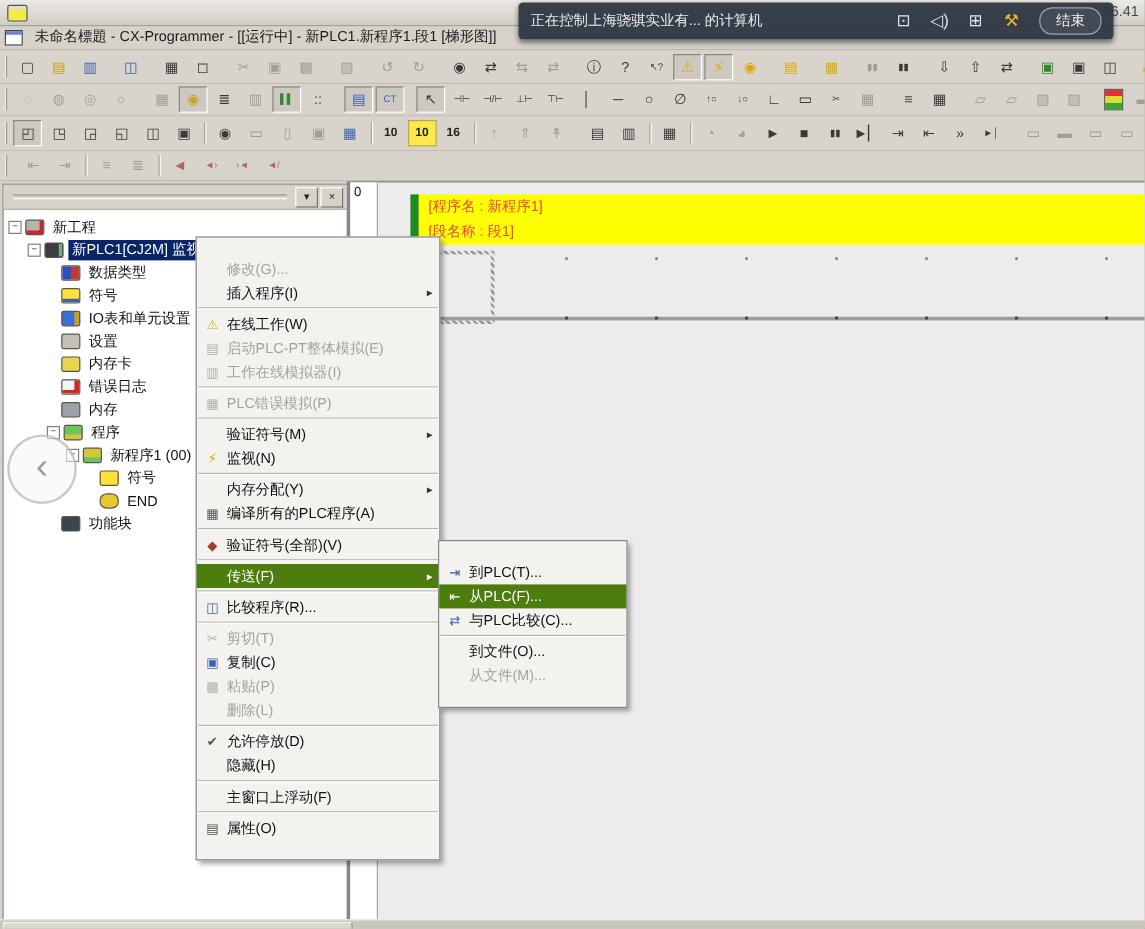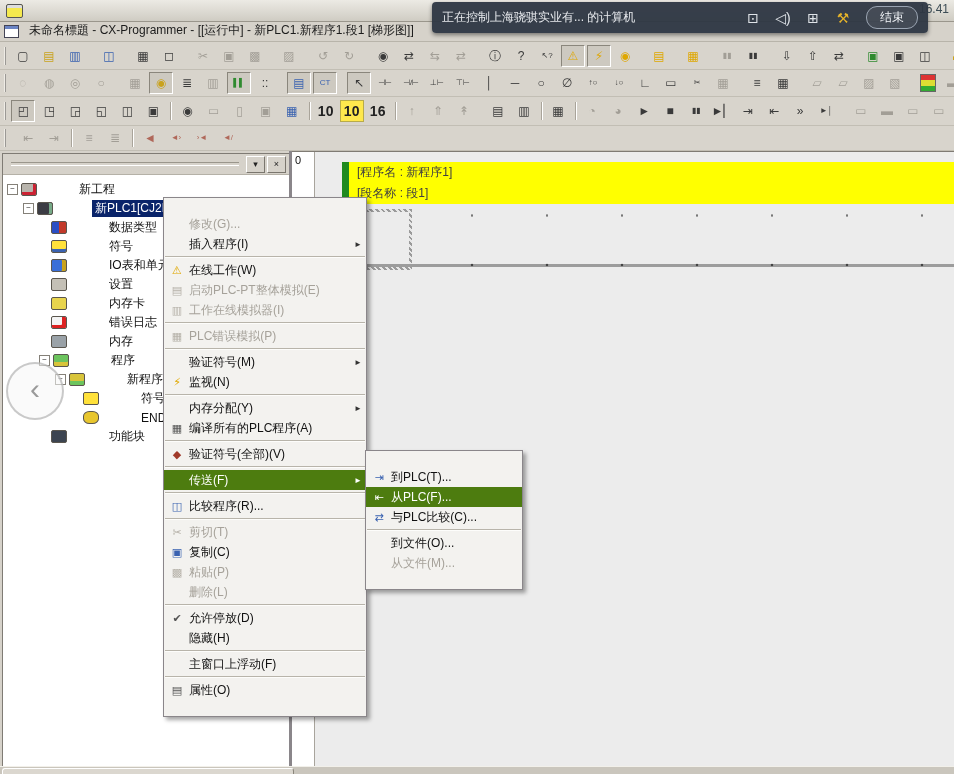--- a/index.html
+++ b/index.html
@@ -20,21 +20,21 @@
   .tbrow{display:flex;align-items:center;background:#d8d4cc;border-bottom:1px solid #c2beb4;padding:0 2px;}
   .r1{height:27px}.r2{height:26px}.r3{height:28px}.r4{height:24px}
   .grip{width:5px;height:18px;border-left:2px ridge #efece6;margin:0 4px 0 2px;}
   .tdiv{width:1px;height:18px;background:#a9a49a;box-shadow:1px 0 0 #fff;margin:0 4px;}
   .tsp{display:inline-block;height:1px;}
   .w88{width:88px}.w96{width:96px}.w110{width:110px}.w120{width:120px}
   .tbtn{min-width:22px;height:20px;display:inline-flex;align-items:center;justify-content:center;
         margin:0 1px;border:1px solid transparent;}
   .tg{font-size:12px;color:#3a3a3a;line-height:1;}
   .tiny .tg{font-size:8px;}
-  .num .tg{font-weight:bold;font-size:14px;color:#222;}
+  .num .tg{font-weight:bold;font-size:10px;color:#222;}
   .dis .tg{color:#a29e96;}
   .pressed{border-color:#8a867c #ffffff #ffffff #8a867c;background:#cdc9c0;}
   .c-yellow .tg{color:#c9a21d}.c-blue .tg{color:#3a62b0}.c-green .tg{color:#2f8a2f}
   .c-warn .tg{color:#dfa700}.c-red .tg{color:#b0685a}
   .c-warnbg{background:#ffe84d;border-color:#b8ab4a;}
   .ic-traffic{background:linear-gradient(#d33 33%,#dd3 33% 66%,#3a3 66%);border:1px solid #666;width:14px;min-width:14px;height:16px;margin:2px 4px;}
   
   .workspace{position:relative;height:629px;background:#d6d2ca;}
   .treepanel{position:absolute;left:2px;top:2px;width:286px;bottom:13px;background:#fff;
              border:1px solid #7f7b74;}
@@ -43,21 +43,21 @@
   .minibtn{width:17px;height:15px;background:#d6d2ca;border:1px solid;border-color:#fff #7a766e #7a766e #fff;
            display:flex;align-items:center;justify-content:center;font-size:9px;color:#222;margin-left:2px;}
   .tree{padding:5px 2px;}
   .trow{height:19px;display:flex;align-items:center;white-space:nowrap;}
   .lvl0{padding-left:2px}.lvl1{padding-left:18px}.lvl2{padding-left:34px}.lvl3{padding-left:50px}.lvl4{padding-left:66px}
   .noexp{padding-left:0;}
   .lvl2.noexp{padding-left:46px}.lvl4.noexp{padding-left:78px}
   .texp{width:9px;height:9px;border:1px solid #848078;background:#fff;font-size:8px;line-height:7px;
         text-align:center;margin-right:3px;color:#333;flex:none;}
   .ticon{width:14px;height:11px;margin-right:4px;border:1px solid #5a564e;border-radius:2px;flex:none;background:#ccc;}
-  .tlabel{padding:0 3px;margin-left:35px;}
+  .tlabel{padding:0 3px;}
   .sel .tlabel{background:#0a246a;color:#fff;}
   .ic-project{background:#b8b4ac;box-shadow:inset -3px -3px 0 #c23;}
   .ic-plc{background:#3c3c44;box-shadow:inset -3px 0 0 #7a8;}
   .ic-datatype{background:linear-gradient(90deg,#2a4ec4 50%,#c23a2a 50%);}
   .ic-symbols{background:#ffe13a;box-shadow:inset 0 -3px 0 #3a62b0;}
   .ic-iotable{background:#3a6fd8;box-shadow:inset -4px 0 0 #c9a21d;}
   .ic-settings{background:#c4c0b6;}
   .ic-memcard{background:#e8d44d;}
   .ic-errorlog{background:#f4f4f4;box-shadow:inset -4px -3px 0 #d22;}
   .ic-clock{background:#d8d4cc;border-radius:50%;}
@@ -69,21 +69,21 @@
   .ic-end{background:#e8c62e;border-radius:40%;}
   .ic-fb{background:#3c4450;}
   .splitter{position:absolute;left:289px;top:0;bottom:13px;width:3px;background:#8a868a;}
   
   .ladder{position:absolute;left:292px;top:0;right:0;bottom:13px;background:#ececec;border-top:1px solid #7f7b74;}
   .rungcol{position:absolute;left:0;top:0;width:22px;bottom:0;background:#fff;border-right:1px solid #a8a49c;}
   .rungcell{height:55px;border-bottom:1px solid #a8a49c;padding:2px 3px;font-size:11px;}
   .lheader{position:absolute;left:50px;right:0;top:10px;display:flex;}
   .gbar{width:7px;background:#1f8a1f;flex:none;}
   .yrows{flex:1;}
-  .yrow{height:21px;background:#ffff00;color:#404040;display:flex;align-items:center;padding:0 8px;white-space:nowrap;}
+  .yrow{height:21px;background:#ffff00;color:#ef4444;display:flex;align-items:center;padding:0 8px;white-space:nowrap;}
   .dotstrip{position:absolute;left:178px;right:0;top:62px;height:3px;
             background-image:radial-gradient(circle 1.2px at 2px 1.5px,#777 1px,transparent 1.3px);
             background-size:75px 3px;background-repeat:repeat-x;}
   .hrail{position:absolute;left:53px;right:0;top:112px;height:3px;background:#9c9c9c;}
   .hrail .raildots{position:absolute;left:125px;right:0;top:-1px;height:4px;
             background-image:radial-gradient(circle 1.5px at 2px 2px,#444 1.4px,transparent 1.6px);
             background-size:75px 4px;background-repeat:repeat-x;}
   .lcursor{position:absolute;left:53px;top:57px;width:61px;height:55px;
            border:3px solid;border-image:repeating-linear-gradient(45deg,#9a9a9a 0 2px,#e8e8e8 2px 4px) 3;}
   .hscroll{position:absolute;left:0;right:0;bottom:0;height:13px;background:#cac6bd;border-top:1px solid #f2f0ea;}

